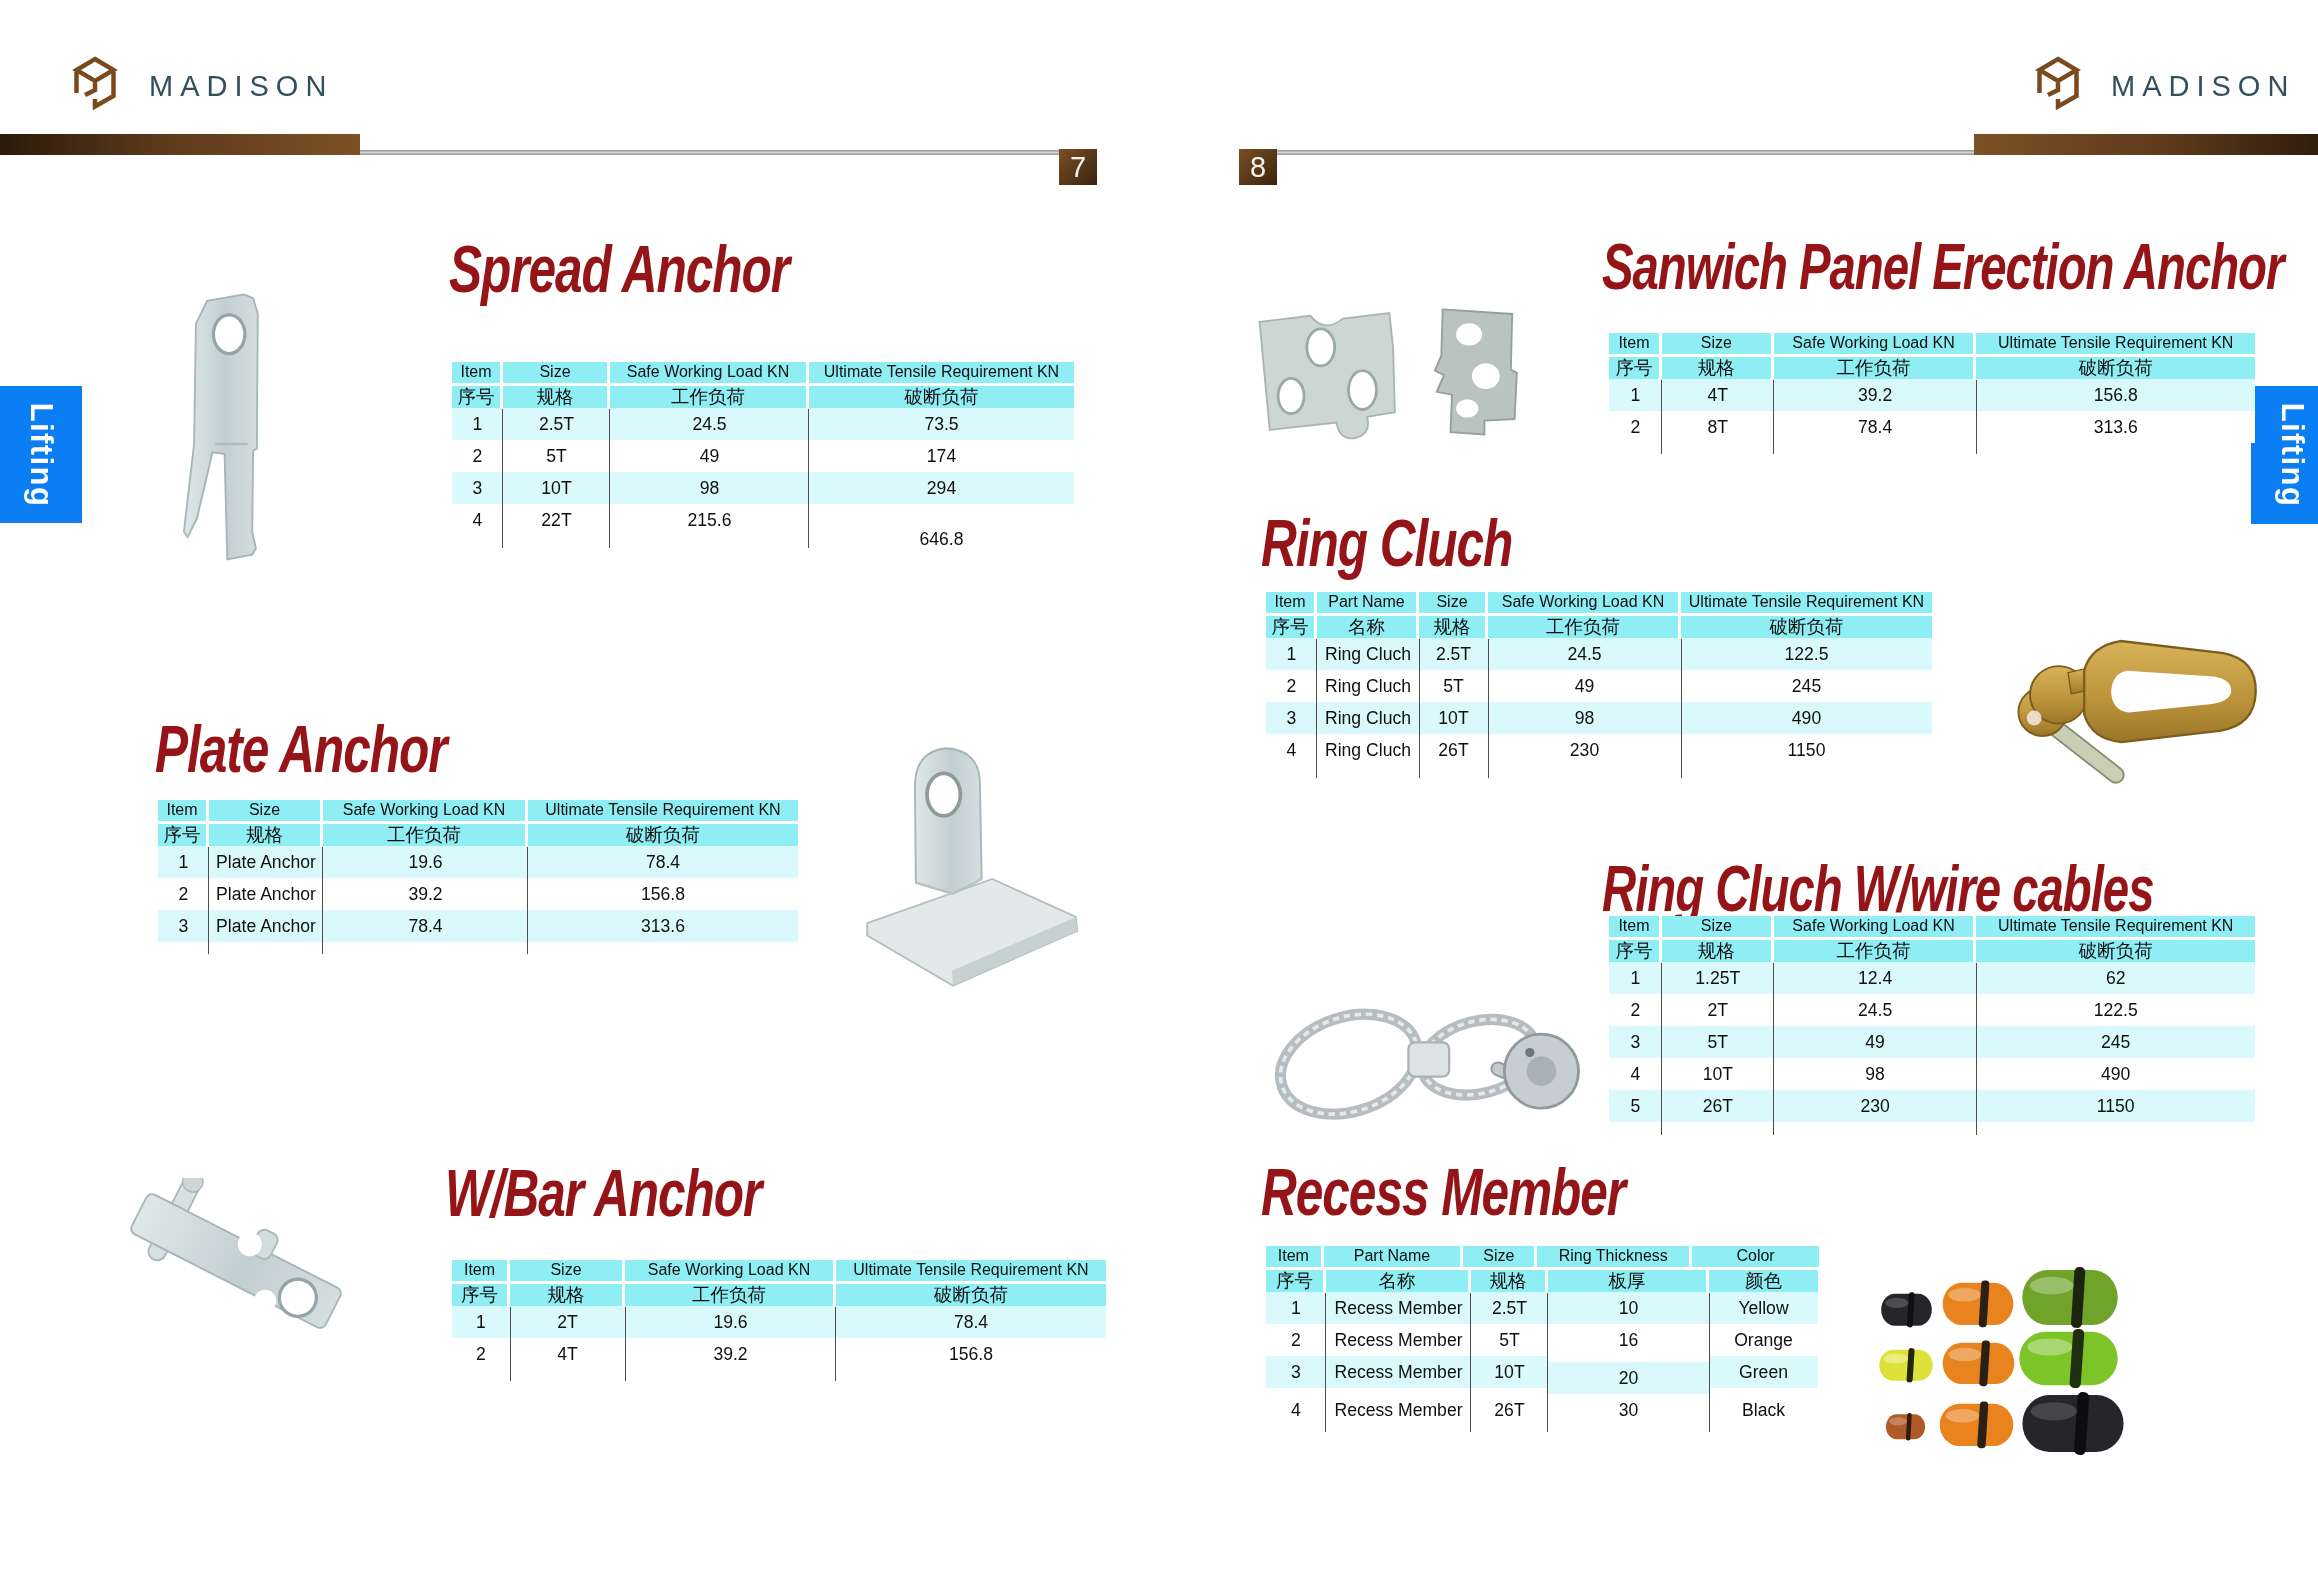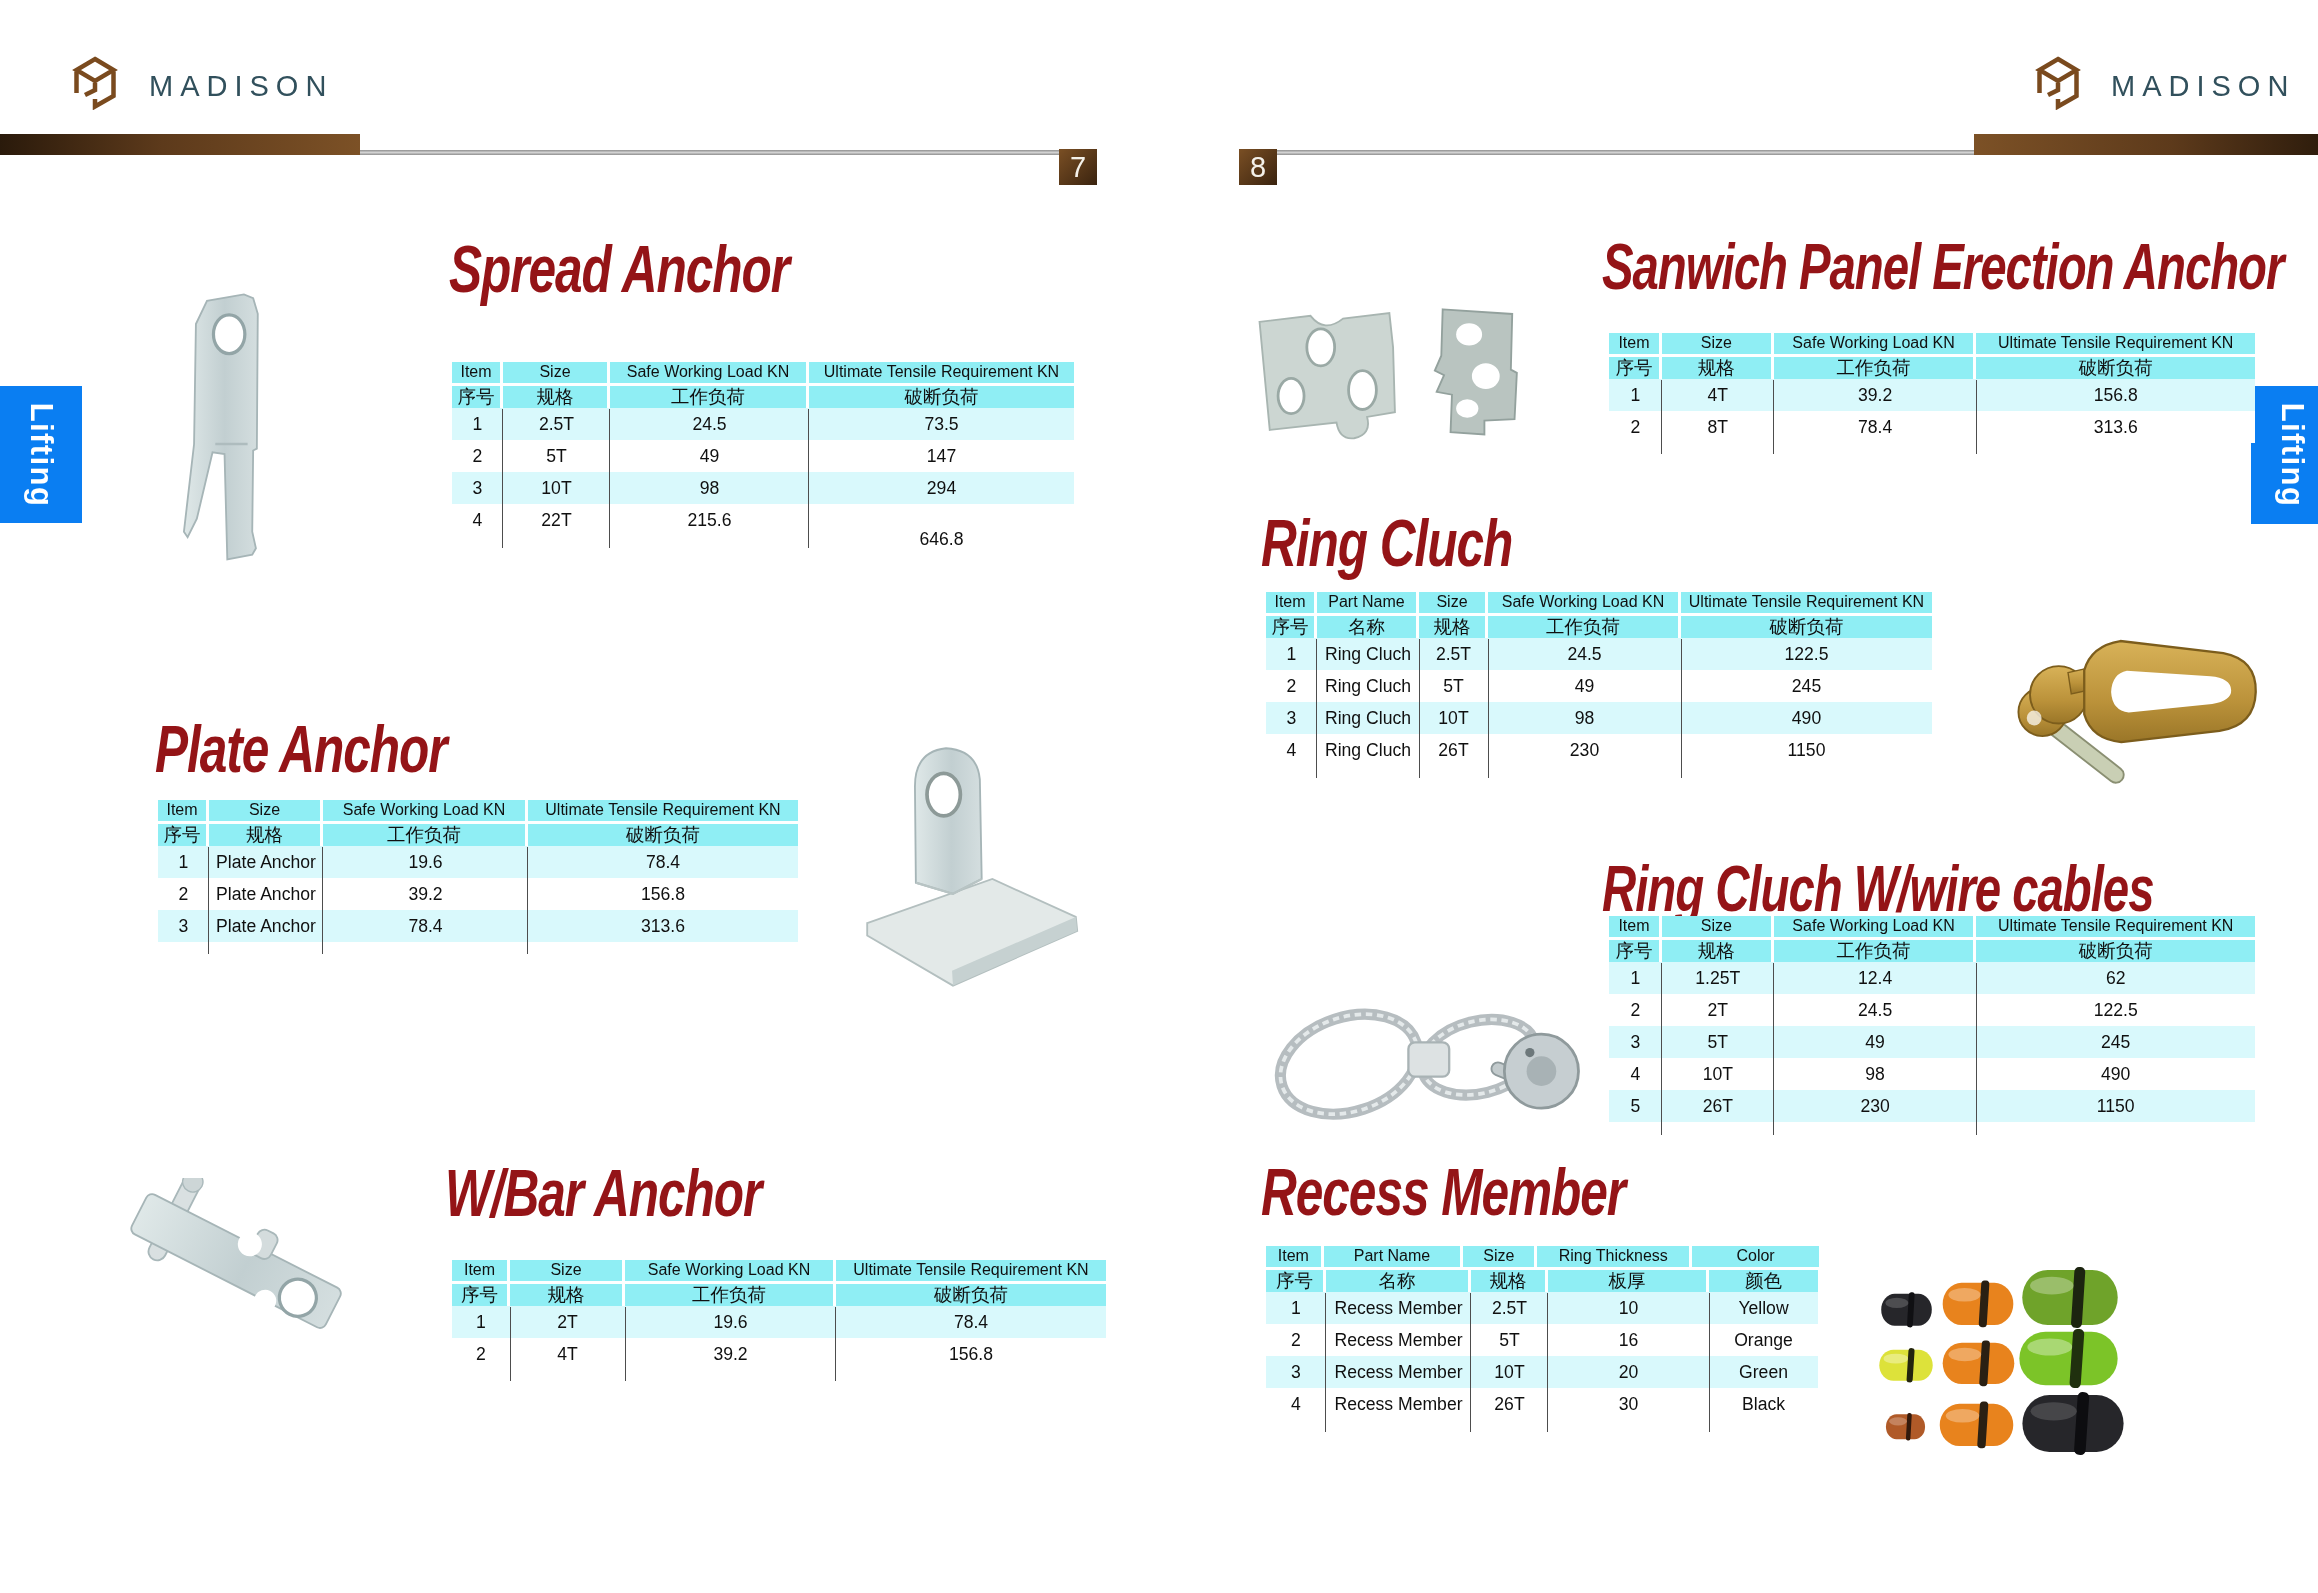--- a/index.html
+++ b/index.html
@@ -94,21 +94,21 @@
     <div class="row data odd">
       <div class="cell" style="width: 51px;">1</div>
       <div class="cell" style="width: 107px;">2.5T</div>
       <div class="cell" style="width: 199px;">24.5</div>
       <div class="cell" style="width: 265px;">73.5</div>
     </div>
     <div class="row data even">
       <div class="cell" style="width: 51px;">2</div>
       <div class="cell" style="width: 107px;">5T</div>
       <div class="cell" style="width: 199px;">49</div>
-      <div class="cell" style="width: 265px;">147</div>
+      <div class="cell" style="width: 265px;">174</div>
     </div>
     <div class="row data odd">
       <div class="cell" style="width: 51px;">3</div>
       <div class="cell" style="width: 107px;">10T</div>
       <div class="cell" style="width: 199px;">98</div>
       <div class="cell" style="width: 265px;">294</div>
     </div>
     <div class="row data even">
       <div class="cell" style="width: 51px;">4</div>
       <div class="cell" style="width: 107px;">22T</div>
@@ -424,21 +424,21 @@
       <div class="cell" style="width: 60px;">2</div>
       <div class="cell" style="width: 145px;">Recess Member</div>
       <div class="cell" style="width: 77px;">5T</div>
       <div class="cell" style="width: 161px;">16</div>
       <div class="cell" style="width: 109px;">Orange</div>
     </div>
     <div class="row data odd">
       <div class="cell" style="width: 60px;">3</div>
       <div class="cell" style="width: 145px;">Recess Member</div>
       <div class="cell" style="width: 77px;">10T</div>
-      <div class="cell" style="width: 161px;">20</div>
+      <div class="cell" style="width: 161px; margin-top: 6px;">20</div>
       <div class="cell" style="width: 109px;">Green</div>
     </div>
     <div class="row data even">
       <div class="cell" style="width: 60px;">4</div>
       <div class="cell" style="width: 145px;">Recess Member</div>
       <div class="cell" style="width: 77px;">26T</div>
       <div class="cell" style="width: 161px;">30</div>
       <div class="cell" style="width: 109px;">Black</div>
     </div>
     <div class="vline" style="left: 59px; top: 47px; height: 139px;"></div>

